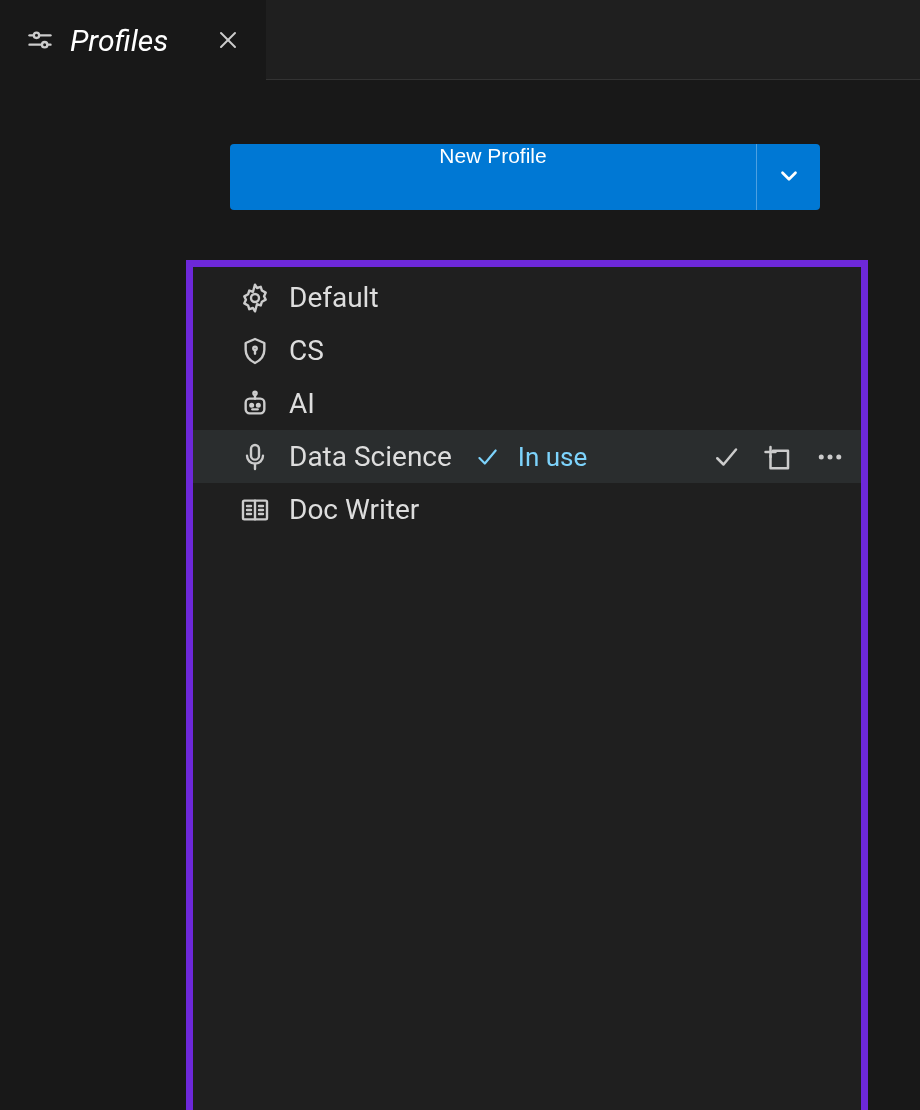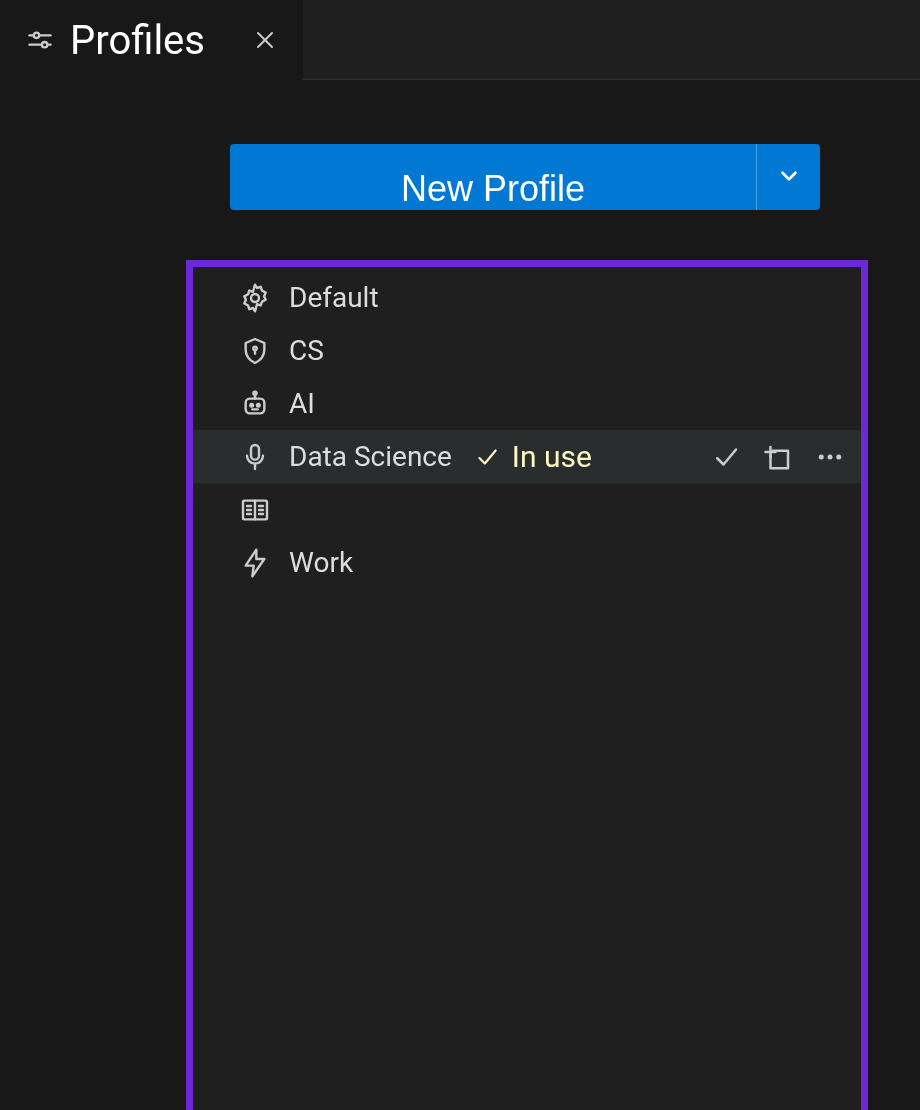--- a/index.html
+++ b/index.html
@@ -29,21 +29,22 @@
       height: 100%;
     }
     .tab-icon {
       width: 28px;
       height: 28px;
       color: #cccccc;
       flex-shrink: 0;
     }
     .tab-title {
       color: #ffffff;
-      font-size: 40px;
+      font-style: italic;
+      font-size: 30px;
       font-weight: 400;
     }
     .tab-close {
       width: 24px;
       height: 24px;
       color: #cccccc;
       margin-left: 32px;
       cursor: pointer;
     }
     .tab-filler {
@@ -57,25 +58,25 @@
     }
     .new-profile-btn-wrap {
       display: flex;
       margin-left: 230px;
       width: 590px;
       height: 66px;
     }
     .new-profile-btn {
       flex: 1;
       display: flex;
-      align-items: flex-end;
+      align-items: flex-start;
       justify-content: center;
       background: #0078d4;
       color: #ffffff;
-      font-size: 36px;
+      font-size: 21px;
       font-weight: 400;
       border: none;
       cursor: pointer;
       border-radius: 4px 0 0 4px;
     }
     .new-profile-dropdown {
       width: 64px;
       display: flex;
       align-items: center;
       justify-content: center;
@@ -123,23 +124,23 @@
     .profile-label {
       color: #dddddd;
       font-size: 28px;
       margin-left: 18px;
       white-space: nowrap;
     }
     .inuse-badge {
       display: flex;
       align-items: center;
       margin-left: 22px;
-      color: #fef9c3;
-      font-size: 30px;
-      gap: 12px;
+      color: #7dd3fc;
+      font-size: 26px;
+      gap: 18px;
     }
     .inuse-badge svg {
       width: 26px;
       height: 26px;
     }
     .row-actions {
       margin-left: auto;
       display: flex;
       align-items: center;
       gap: 22px;
@@ -280,27 +281,20 @@
           <rect x="3" y="5" width="18" height="14" rx="1"></rect>
           <line x1="12" y1="5" x2="12" y2="19"></line>
           <line x1="6" y1="9" x2="9" y2="9"></line>
           <line x1="6" y1="12" x2="9" y2="12"></line>
           <line x1="6" y1="15" x2="9" y2="15"></line>
           <line x1="15" y1="9" x2="18" y2="9"></line>
           <line x1="15" y1="12" x2="18" y2="12"></line>
           <line x1="15" y1="15" x2="18" y2="15"></line>
         </svg>
       </span>
-    </div>
-
-
-    <div class="profile-row">
-      <span class="profile-icon">
-        <svg viewBox="0 0 24 24" fill="none" stroke="currentColor" stroke-width="1.8" stroke-linecap="round" stroke-linejoin="round">
-          <polygon points="13 2 5 14 11 14 10 22 19 9 13 9 13 2"></polygon>
-        </svg>
-      </span>
-      <span class="profile-label">Work</span>
-    </div>
+      <span class="profile-label">Doc Writer</span>
+    </div>
+
+
 
   </div>
 
 </div>
 
 </body></html>

